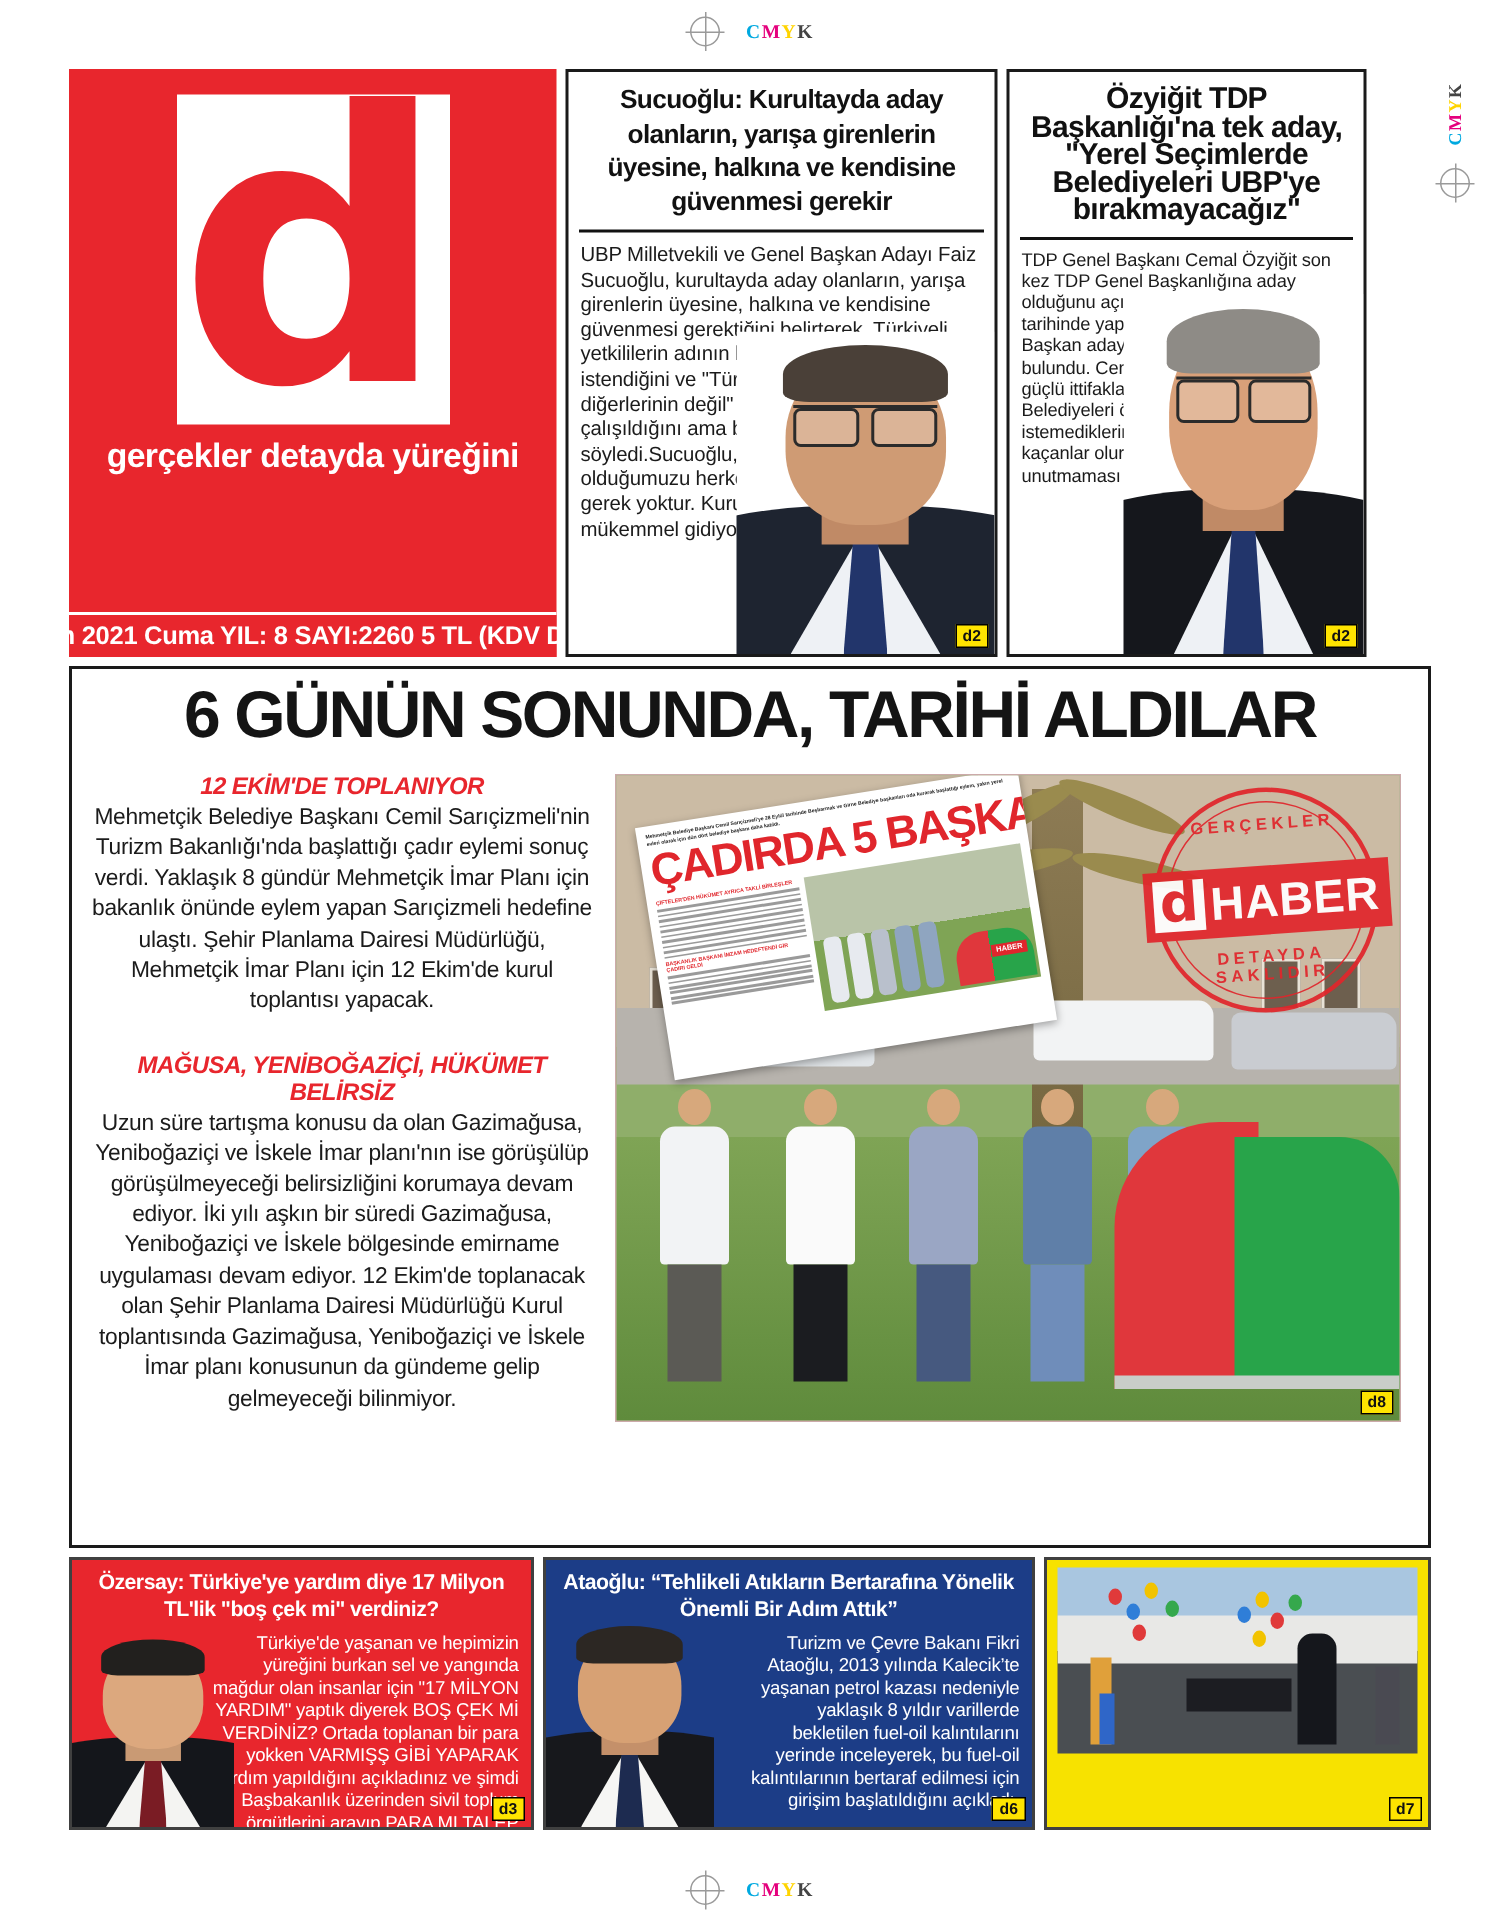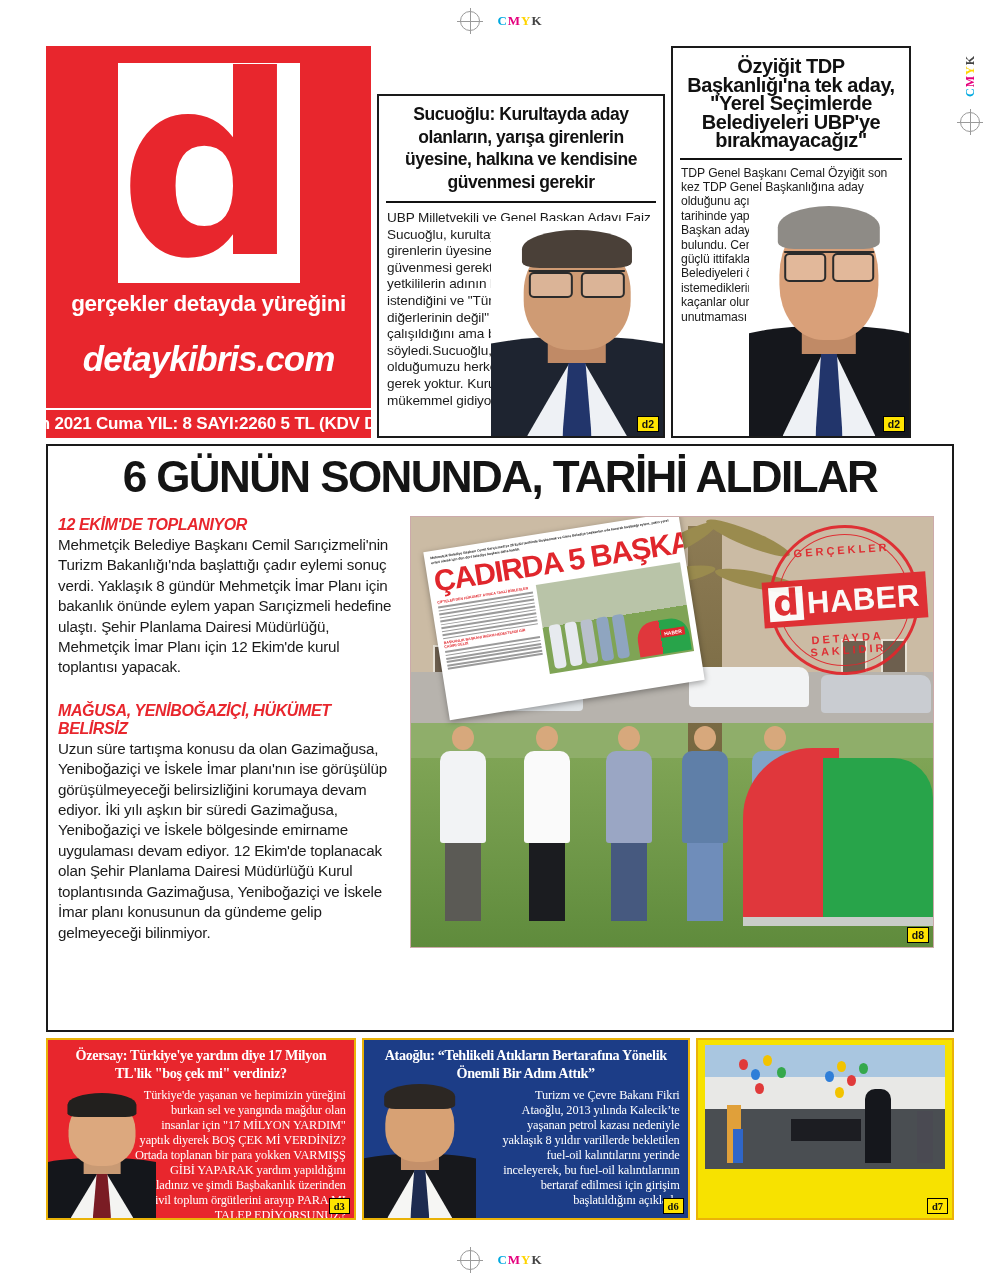--- a/index.html
+++ b/index.html
@@ -61,21 +61,21 @@
     position: absolute; left: 0; bottom: 0; width: 100%; height: 30px;
     background: #e8262d; border-top: 2px solid #ffffff;
     color: #ffffff; font-size: 17px; font-weight: bold;
     display: flex; align-items: center; justify-content: center;
     white-space: nowrap; letter-spacing: -0.2px;
   }
 
   
   .artbox { border: 2px solid #1a1a1a; background: #fff; position: relative; overflow: hidden; }
 
-  .art-sucuoglu { width: 288px; margin-top: 48px; }
+  .art-sucuoglu { width: 288px; }
   .art-ozyigit { width: 240px; }
 
   .art-head {
     text-align: center; font-weight: bold; color: #111;
     padding: 7px 8px 4px 8px; letter-spacing: -0.45px;
   }
   .art-sucuoglu .art-head { font-size: 17.5px; line-height: 22.5px; }
   .art-ozyigit .art-head { font-size: 20px; line-height: 18.5px; padding-top: 9px; }
 
   .art-rule { height: 2px; background: #111; margin: 4px 7px 0 7px; }
@@ -116,21 +116,21 @@
     padding: 1.5px 4px; border: 1px solid #000; z-index: 5;
   }
 
   
   .main-story { border: 2px solid #1a1a1a; margin-top: 6px; height: 588px; padding: 8px 10px 10px 10px; position: relative; }
 
   .mh-line1 { font-size: 44px; line-height: 46px; font-weight: bold; color: #141414; text-align: center; letter-spacing: -1.6px; white-space: nowrap; }
   .mh-line2 { font-size: 57px; line-height: 60px; font-weight: bold; color: #e8262d; text-align: center; letter-spacing: -2px; white-space: nowrap; margin-top: -2px; }
 
   .main-cols { display: flex; gap: 12px; margin-top: 16px; }
-  .main-left { width: 340px; }
+  .main-left { width: 340px; text-align: center; }
   .sub-head { color: #e8262d; font-weight: bold; font-style: italic; font-size: 16px; letter-spacing: -0.4px; margin-bottom: 1px; }
   .main-text { font-size: 15.2px; line-height: 20.4px; color: #1b1b1b; letter-spacing: -0.2px; }
   .block-gap { height: 24px; }
 
   
   .main-photo { position: relative; width: 524px; height: 432px; overflow: hidden; border: 1px solid #caa; background: #8fae6a; }
   .mp-sky { position: absolute; left: 0; top: 0; width: 100%; height: 42%; background: linear-gradient(#d6d2c2, #cfc9b4); }
   .mp-building { position: absolute; left: 0; top: 0; width: 100%; height: 40%; background: #cbbba4; }
   .mp-win { position: absolute; width: 26px; height: 44px; background: #6d5f4e; border: 2px solid #e8e2d6; }
   .mp-palm-trunk { position: absolute; left: 53%; top: 2%; width: 34px; height: 58%; background: linear-gradient(#8d7b54, #74663f); }
@@ -176,21 +176,21 @@
   .haber-band { position: absolute; left: -16px; top: 42px; width: 164px; height: 46px; background: #e0262c; display: flex; align-items: center; gap: 4px; padding: 0 6px; }
   .haber-d { width: 34px; height: 34px; background: #ffffff; color: #e0262c; font-weight: bold; font-size: 36px; line-height: 31px; text-align: center; font-family: "DejaVu Sans", sans-serif; }
   .haber-word { color: #ffffff; font-weight: bold; font-size: 31px; letter-spacing: 0.5px; line-height: 31px; }
   .haber-arc-top, .haber-arc-bot { position: absolute; left: 0; width: 132px; text-align: center; color: #e0262c; font-size: 11px; font-weight: bold; letter-spacing: 3px; }
   .haber-arc-top { top: 9px; }
   .haber-arc-bot { bottom: 9px; }
 
   
   .bottom-row { display: flex; gap: 6px; margin-top: 6px; height: 182px; }
 
-  .bb { border: 2px solid #eab308; position: relative; overflow: hidden; font-family: Liberation Serif, serif; }
+  .bb { border: 2px solid #404040; position: relative; overflow: hidden; }
   .bb-red { width: 325px; background: #e8262d; }
   .bb-blue { width: 344px; background: #1c3d87; }
   .bb-yellow { width: 271px; background: #f7e200; }
 
   .bb-head { color: #ffffff; font-weight: bold; text-align: center; font-size: 14.2px; line-height: 18px; padding: 6px 8px 2px 8px; letter-spacing: -0.35px; }
   .bb-yellow .bb-head { color: #111111; font-size: 15px; line-height: 19px; }
 
   .bb-body { color: #ffffff; font-size: 12.4px; line-height: 15px; text-align: right; padding: 4px 8px 0 0; letter-spacing: -0.15px; }
   .bb-red .bb-body { width: 222px; margin-left: auto; }
   .bb-blue .bb-body { width: 196px; margin-left: auto; }
@@ -230,21 +230,20 @@
 
 <div class="page">
 
   <div class="top-row">
 
     <div class="masthead">
       <div class="logo-box">
         <div class="logo-d">d</div>
       </div>
       <div class="slogan">gerçekler detayda yüreğini</div>
-      <div class="site">detaykibris.com</div>
       <div class="date-strip">8 Ekim 2021  Cuma  YIL: 8   SAYI:2260  5 TL (KDV DAHİL)</div>
     </div>
 
     <div class="artbox art-sucuoglu">
       <div class="art-head">Sucuoğlu: Kurultayda aday olanların, yarışa girenlerin üyesine, halkına ve kendisine güvenmesi gerekir</div>
       <div class="art-rule"></div>
       <div class="art-body">UBP Milletvekili ve Genel Başkan Adayı Faiz Sucuoğlu, kurultayda aday olanların, yarışa girenlerin üyesine, halkına ve kendisine güvenmesi gerektiğini belirterek, Türkiyeli yetkililerin adının kurultaya karıştırılmak istendiğini ve "Türkiye benim yanımdadır, diğerlerinin değil" iması yaratmaya çalışıldığını ama bunu doğru bulmadıklarını söyledi.Sucuoğlu, "Nerden geldiğimizi kim olduğumuzu herkes biliyor, ispatlamaya gerek yoktur. Kurultay süreciyle ilgili her şey mükemmel gidiyor, hiçbir sıkıntı yoktur" dedi.</div>
       <div class="photo-sucuoglu">
         <div class="portrait-bg"></div>
         <div class="p-suit"></div>

